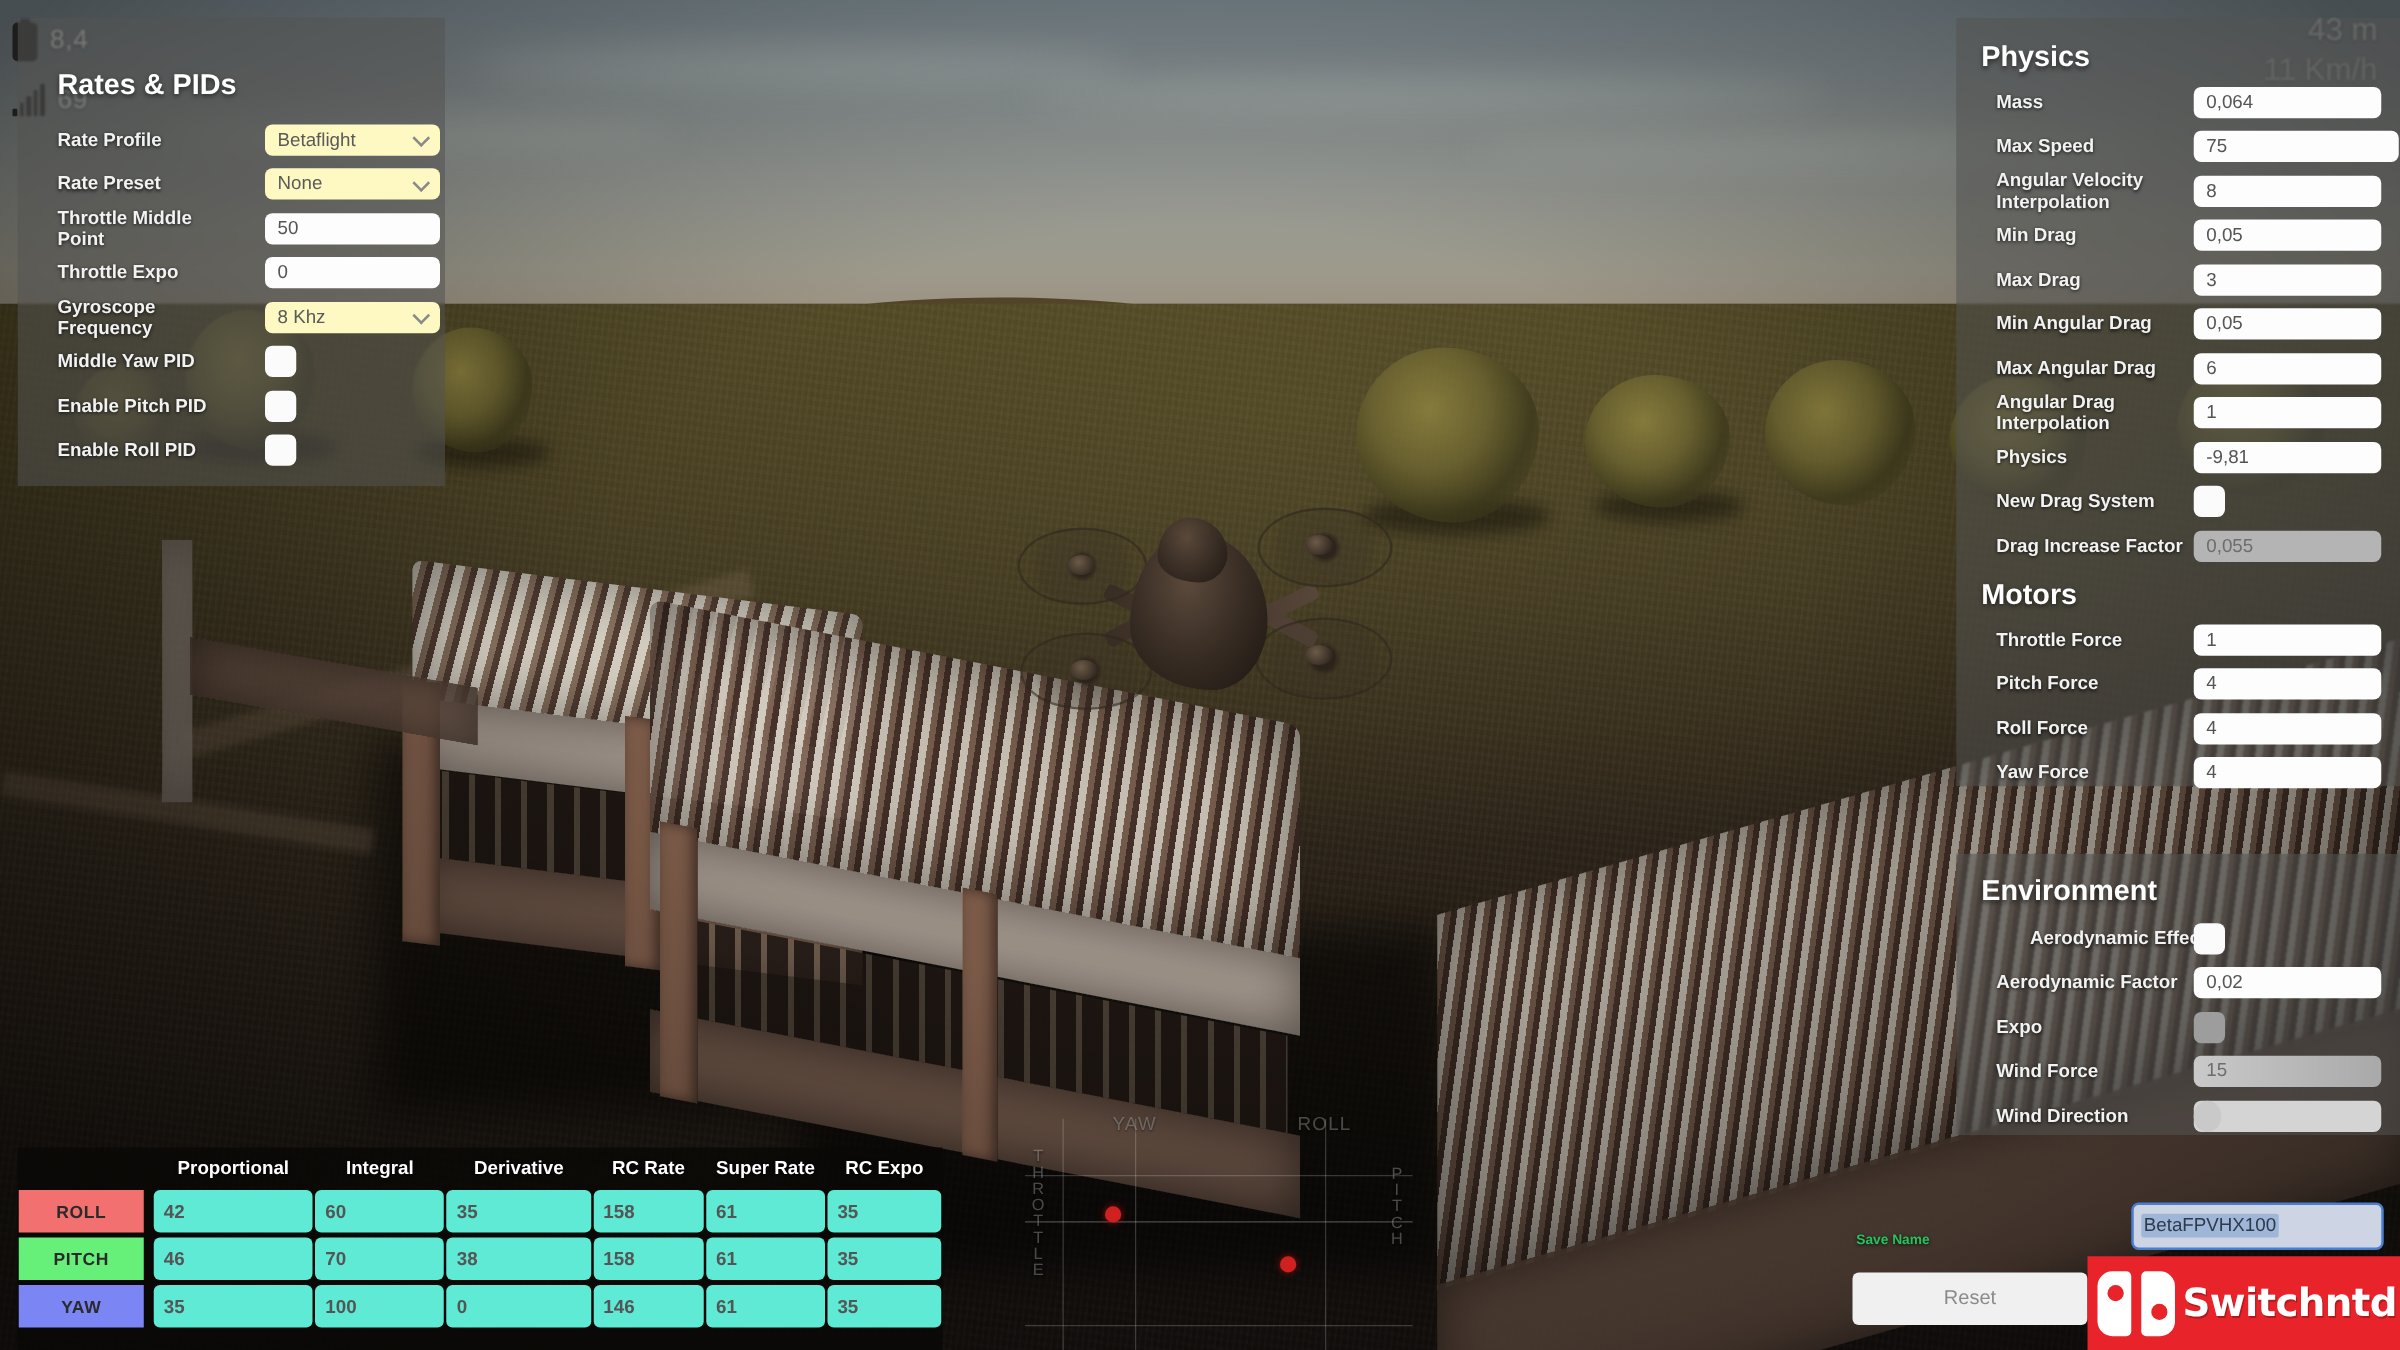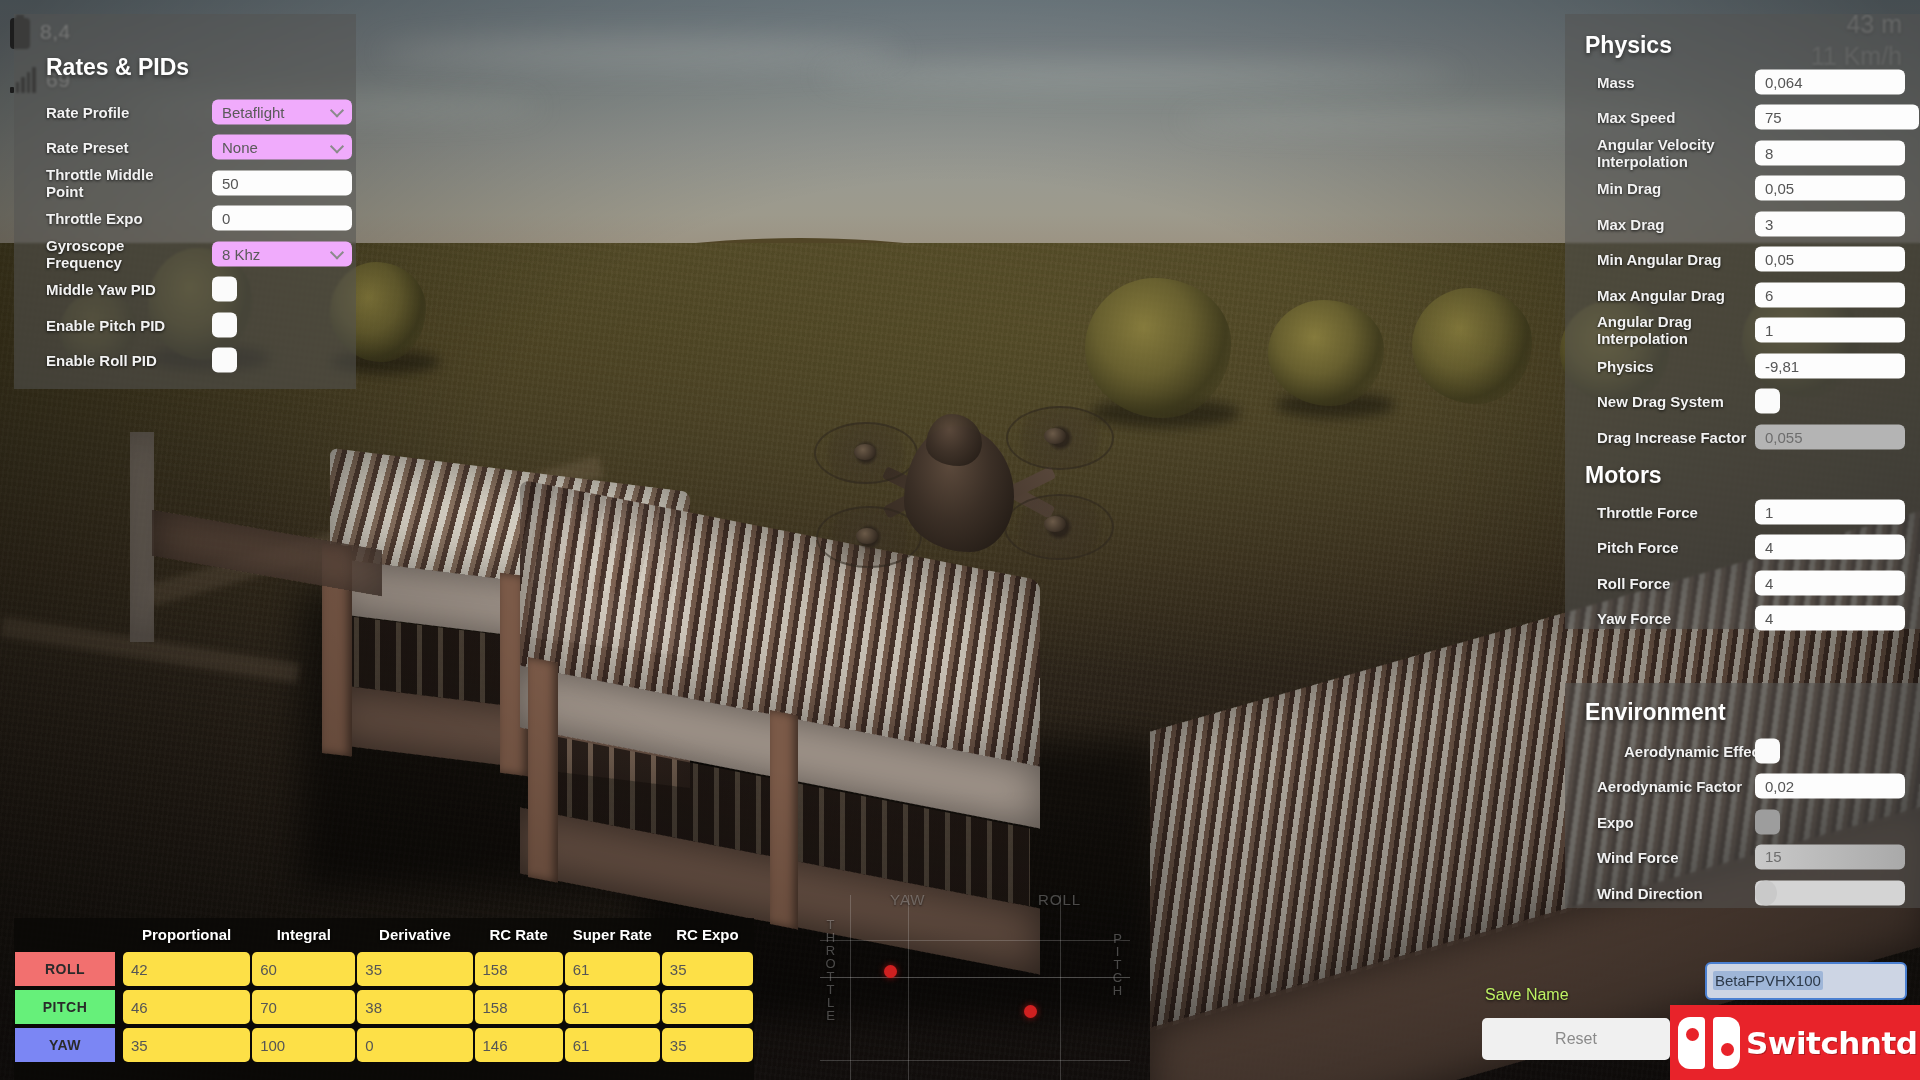--- a/index.html
+++ b/index.html
@@ -177,21 +177,21 @@
     text-shadow: 0 1px 3px rgba(0,0,0,.8);
     line-height: 17px;
   }
   .finput {
     background: #fdfdfd; border: none; border-radius: 6px;
     color: #555; font-size: 15px; font-family: "Liberation Sans", sans-serif;
     padding: 0 10px; outline: none;
   }
   .finput.disabled { background: #b4b4b4; color: #6d6d6d; }
   .fselect {
-    position: relative; background: #f0abfc; border-radius: 6px;
+    position: relative; background: #fef9c3; border-radius: 6px;
     color: #5a5a5a; font-size: 15px; display: flex; align-items: center;
     padding: 4px 10px; cursor: pointer;
   }
   .chev {
     position: absolute; right: 10px; top: 50%;
     width: 10px; height: 10px; margin-top: -6px;
     border-right: 2px solid #8a8a8a; border-bottom: 2px solid #8a8a8a;
     transform: rotate(45deg);
   }
   .fcheck {
@@ -220,29 +220,29 @@
     color: #fff; font-size: 15px; font-weight: 600; height: 32px;
     text-shadow: 0 1px 3px rgba(0,0,0,.8); padding: 0;
   }
   .pid-table td { padding: 2px 1px; }
   .axis-chip {
     width: 100px; height: 34px; display: flex; align-items: center;
     justify-content: center; color: #2a2a2a; font-size: 14px;
     font-weight: 600; letter-spacing: .5px;
   }
   .pid-cell {
-    width: 100%; height: 34px; background: #fde047; border: none;
+    width: 100%; height: 34px; background: #5eead4; border: none;
     border-radius: 5px; color: #555; font-size: 15px; padding: 15px 8px;
-    font-family: "Liberation Sans", sans-serif; outline: none;
+    font-family: "Liberation Sans", sans-serif; outline: none; font-weight: bold;
   }
 
   
   .save-label {
     position: absolute; left: 1485px; top: 986px;
-    color: #bef264; font-size: 16px; font-weight: 400;
+    color: #22c55e; font-size: 11px; font-weight: 700;
     text-shadow: 0 1px 3px rgba(0,0,0,.8);
   }
   .save-input {
     position: absolute; left: 1705px; top: 962px; width: 202px; height: 38px;
     background: #cdd5e4; border: 2px solid #4a7fd0; border-radius: 6px;
     color: #3d4a5c; font-size: 15px; padding: 0 8px; outline: none;
     font-family: "Liberation Sans", sans-serif;
   }
   .save-input-sel {
     position: absolute; left: 1713px; top: 971px;

